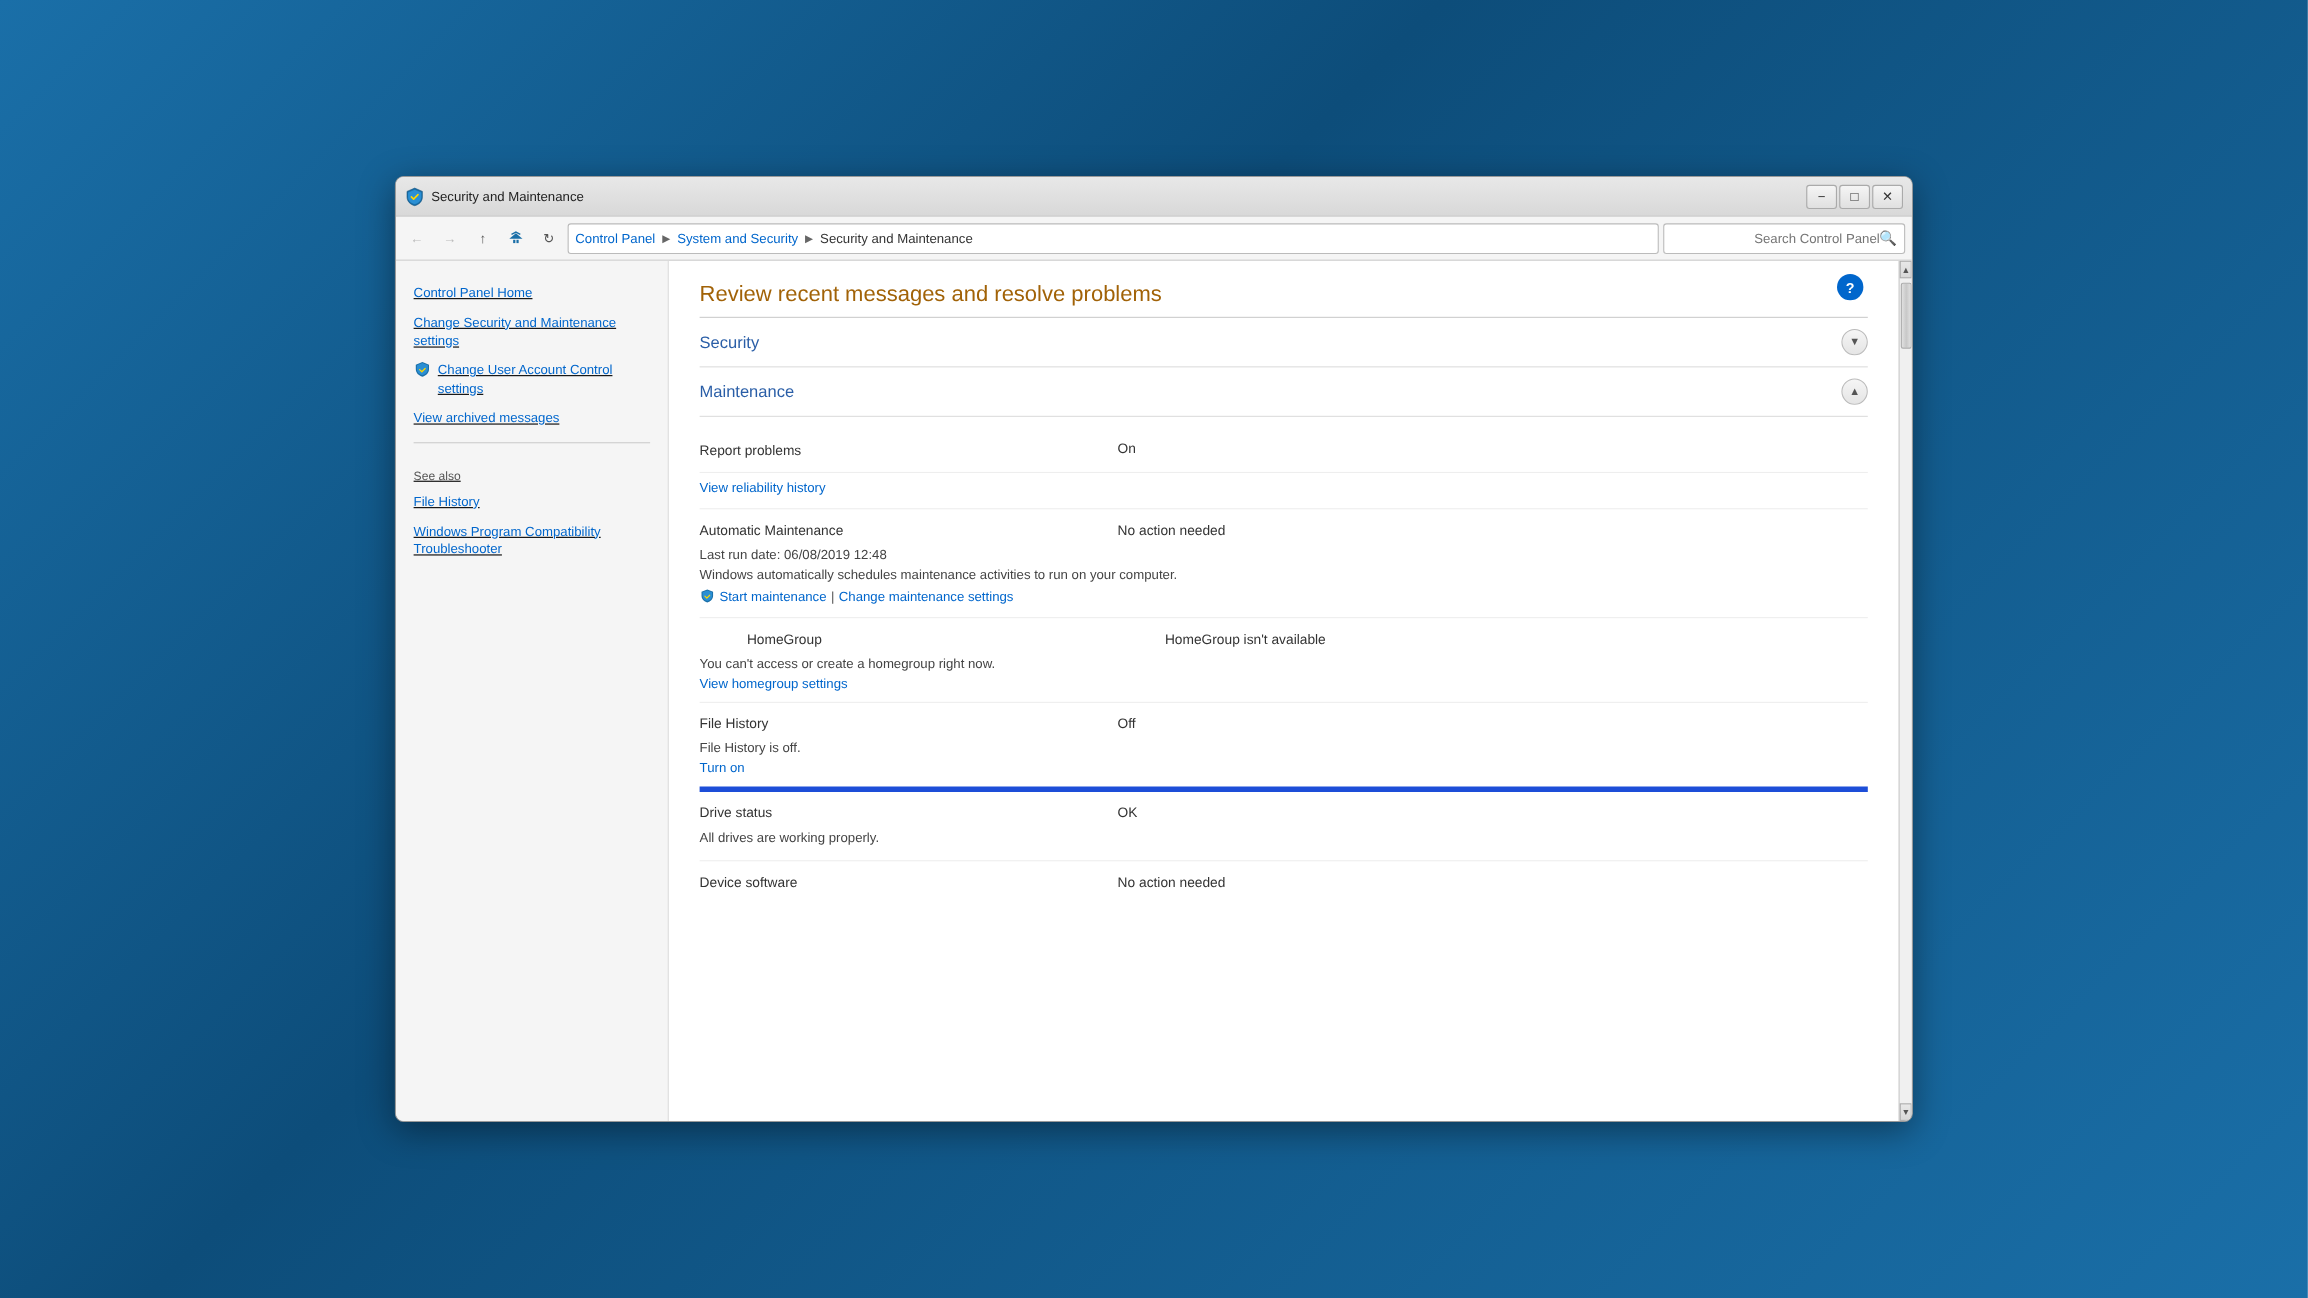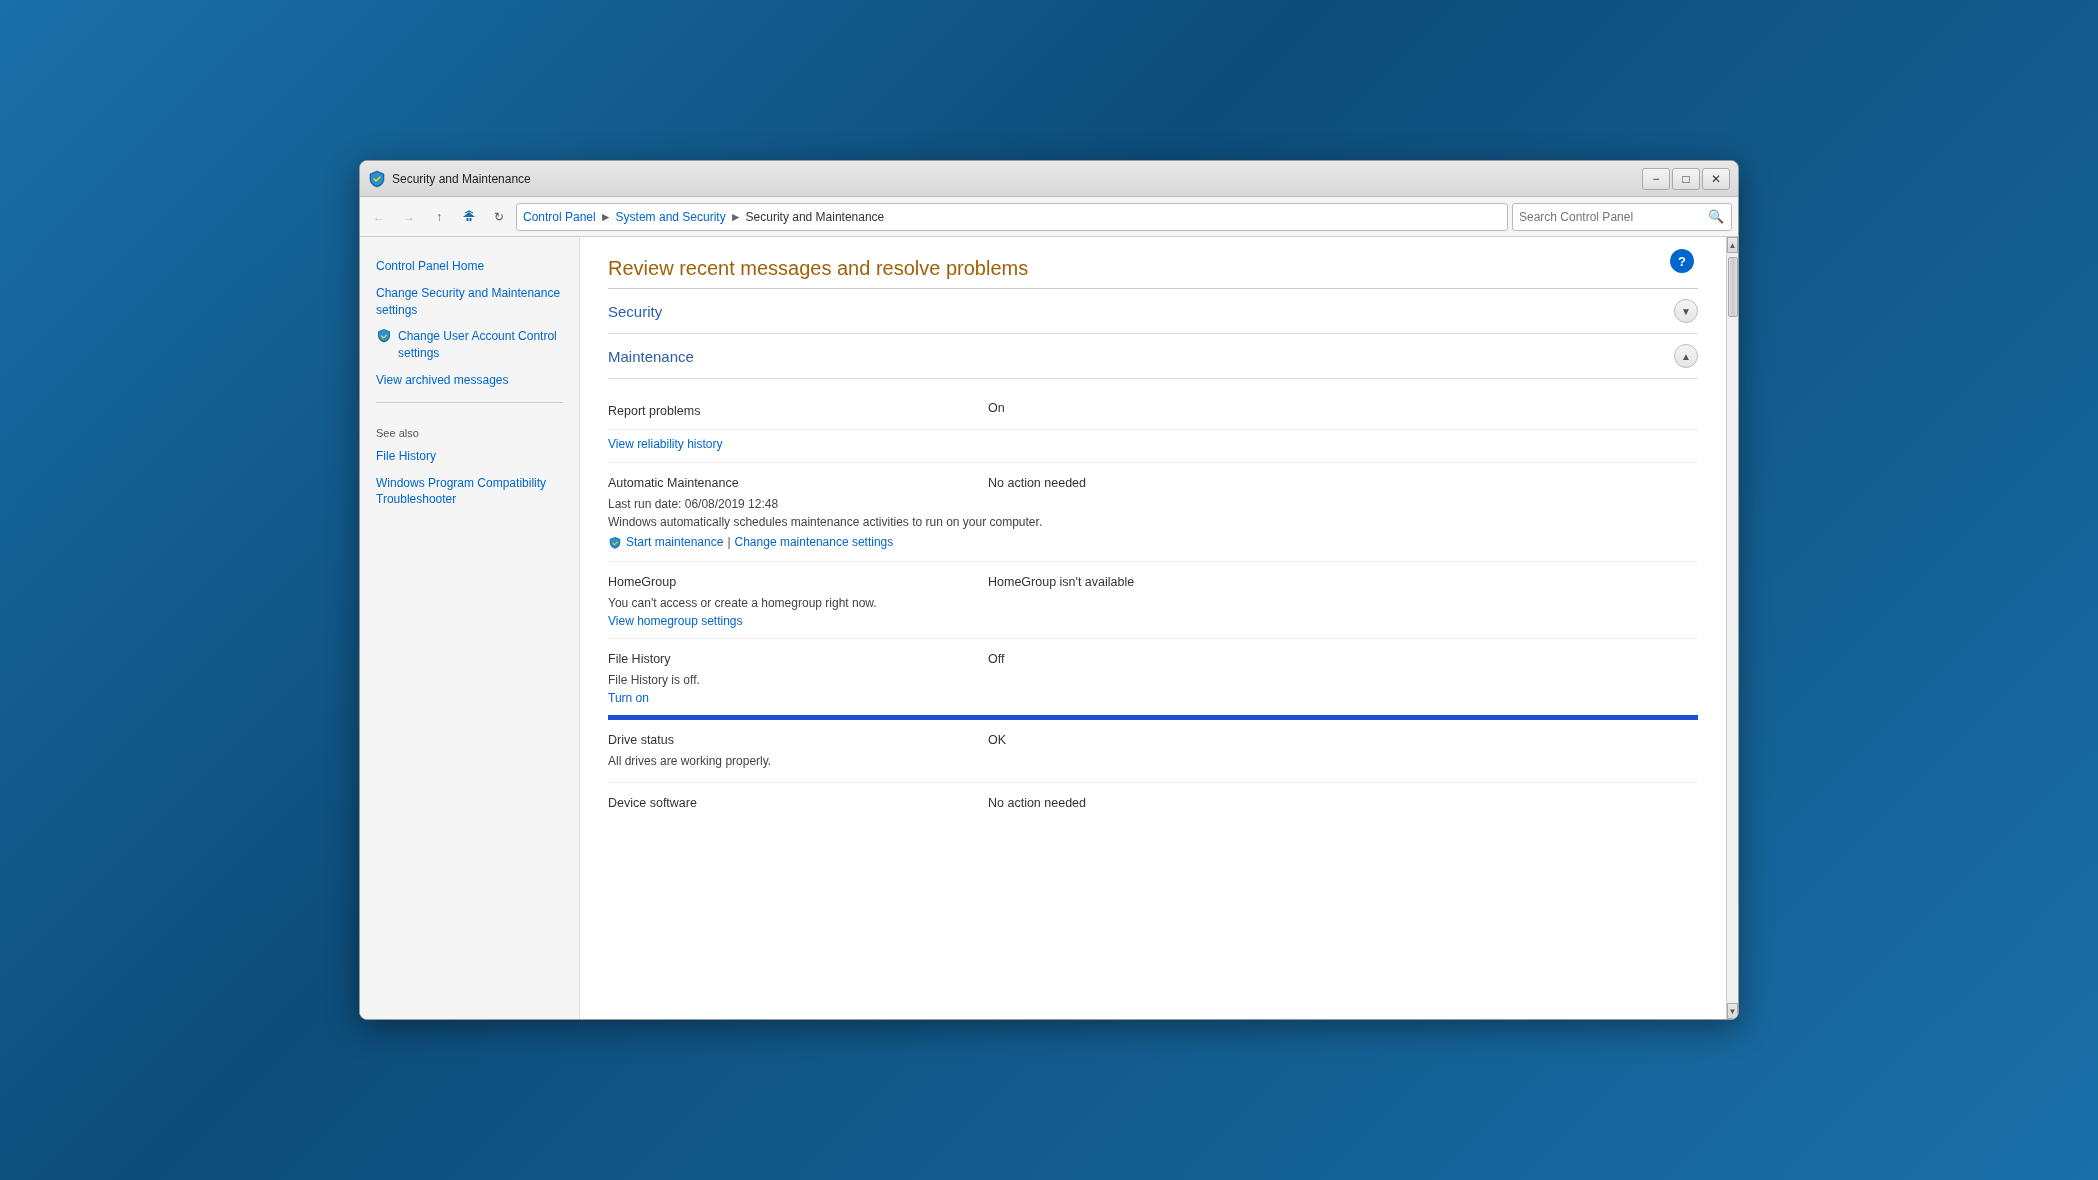--- a/index.html
+++ b/index.html
@@ -124,42 +124,44 @@
       align-items: center;
       padding: 0 6px;
     }
     .search-input {
       border: none;
       outline: none;
       flex: 1;
       font-size: 12px;
       color: #888;
       background: transparent;
+      text-align: right;
     }
     .search-icon-btn {
       color: #555;
       cursor: pointer;
       font-size: 13px;
     }
 
     
     .main-layout {
       display: flex;
       flex: 1;
       overflow: hidden;
     }
 
     
     .sidebar {
-      width: 220px;
+      width: 248px;
       background: #f5f5f5;
       border-right: 1px solid #ddd;
       padding: 16px 0;
       overflow-y: auto;
       flex-shrink: 0;
+      text-decoration: underline;
     }
     .sidebar-link {
       display: block;
       padding: 5px 16px;
       font-size: 12px;
       color: #0066cc;
       cursor: pointer;
       line-height: 1.4;
     }
     .sidebar-link.with-icon {
@@ -445,21 +447,21 @@
                   <path d="M5.5 8l2 2 3-3" stroke="gold" stroke-width="1.2" stroke-linecap="round" stroke-linejoin="round"></path>
                 </svg>
               </span>
               <a class="action-link">Start maintenance</a>
               <span class="action-separator">|</span>
               <a class="action-link">Change maintenance settings</a>
             </div>
           </div>
 
           <div style="padding: 10px 0 4px 0; display:flex; align-items:flex-start;">
-            <div style="width:380px; flex-shrink:0;">
+            <div style="width:380px; flex-shrink:0;margin-left:43px;">
               <span class="item-label">HomeGroup</span>
             </div>
             <div style="flex:1;">
               <span class="item-label">HomeGroup isn't available</span>
             </div>
           </div>
           <div style="padding: 2px 0 10px 0; border-bottom: 1px solid #eee;">
             <div class="item-detail-text">You can't access or create a homegroup right now.</div>
             <div class="action-row">
               <a class="action-link">View homegroup settings</a>

